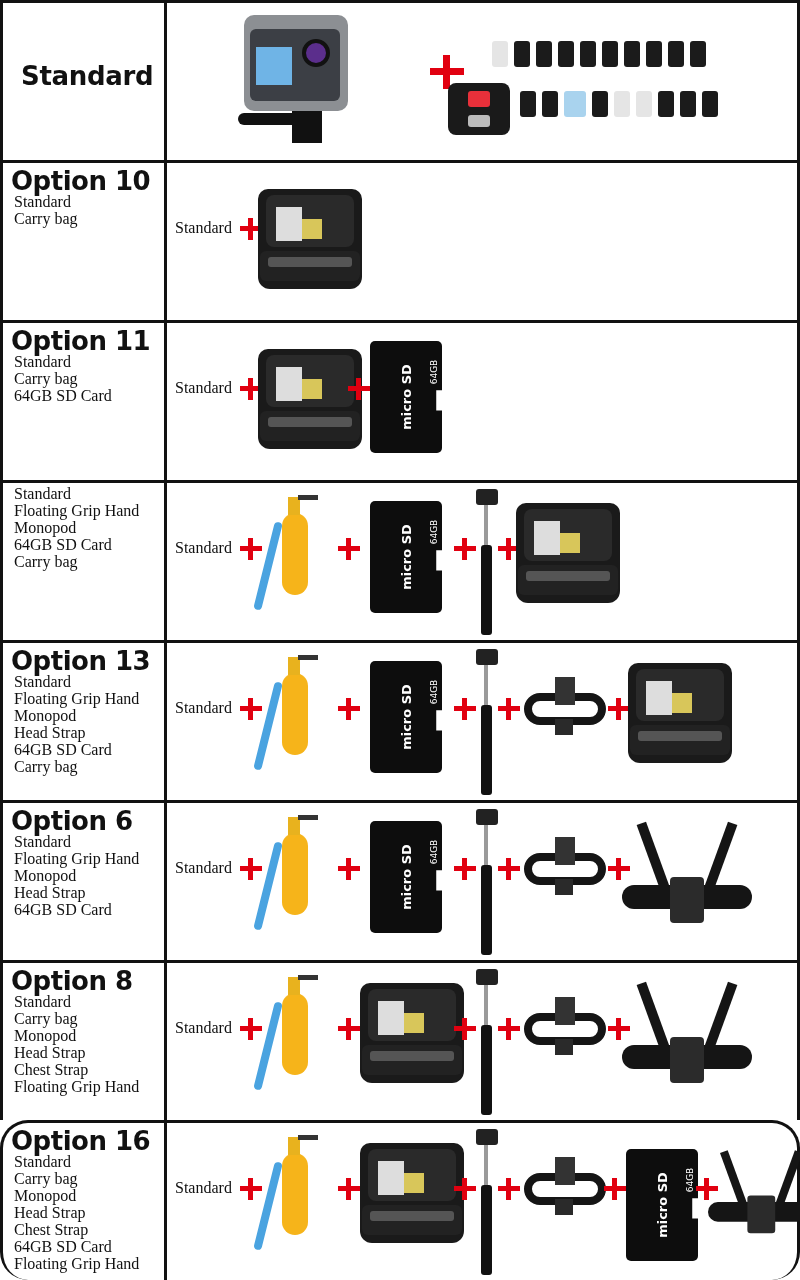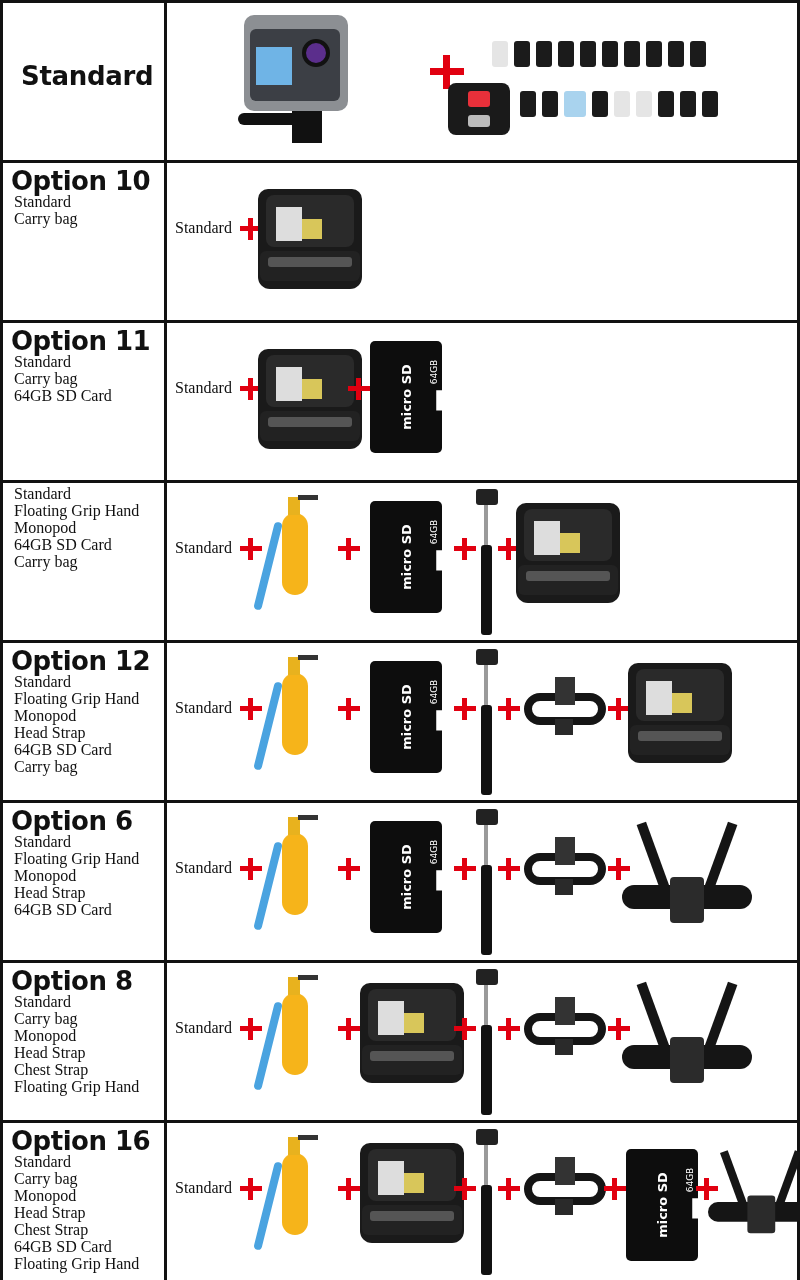--- a/index.html
+++ b/index.html
@@ -5,21 +5,21 @@
   * { box-sizing: border-box; margin: 0; padding: 0; }
   html, body { width: 800px; height: 1280px; background: #fff; overflow: hidden; }
   body { font-family: "Liberation Serif", serif; color: #111; position: relative; }
 
   .table { position: absolute; left: 0; top: 0; width: 704px; height: 1280px; }
   .row {
     position: absolute; left: 0; width: 800px;
     border-top: 3px solid #111;
     border-left: 3px solid #111; border-right: 3px solid #111;
   }
-  .row.last { border-bottom: 0; }
+  .row.last { border-bottom: 0; border-radius: 28px; }
   .left {
     position: absolute; left: 0; top: 0; bottom: 0; width: 164px;
     border-right: 3px solid #111;
     padding: 4px 0 0 6px;
   }
   .right { position: absolute; left: 167px; right: 0; top: 0; bottom: 0; }
 
   .std-title {
     font-family: "DejaVu Sans", sans-serif; font-weight: bold;
     font-size: 26px; position: absolute; left: 18px; top: 58px; letter-spacing: -0.3px;
@@ -234,21 +234,21 @@
           <div class="lid"></div>
           <div class="card"></div>
           <div class="yel"></div>
           <div class="base"></div>
         </div>
     </div>
   </div>
 
   <div class="row" style="top:640px;height:160px;">
     <div class="left">
-      <div class="opt-title">Option 12</div>
+      <div class="opt-title">Option 13</div>
       <ul class="items">
         <li>Standard</li>
         <li>Floating Grip Hand</li>
         <li>Monopod</li>
         <li>Head Strap</li>
         <li>64GB SD Card</li>
         <li>Carry bag</li>
       </ul>
     </div>
     <div class="right">

